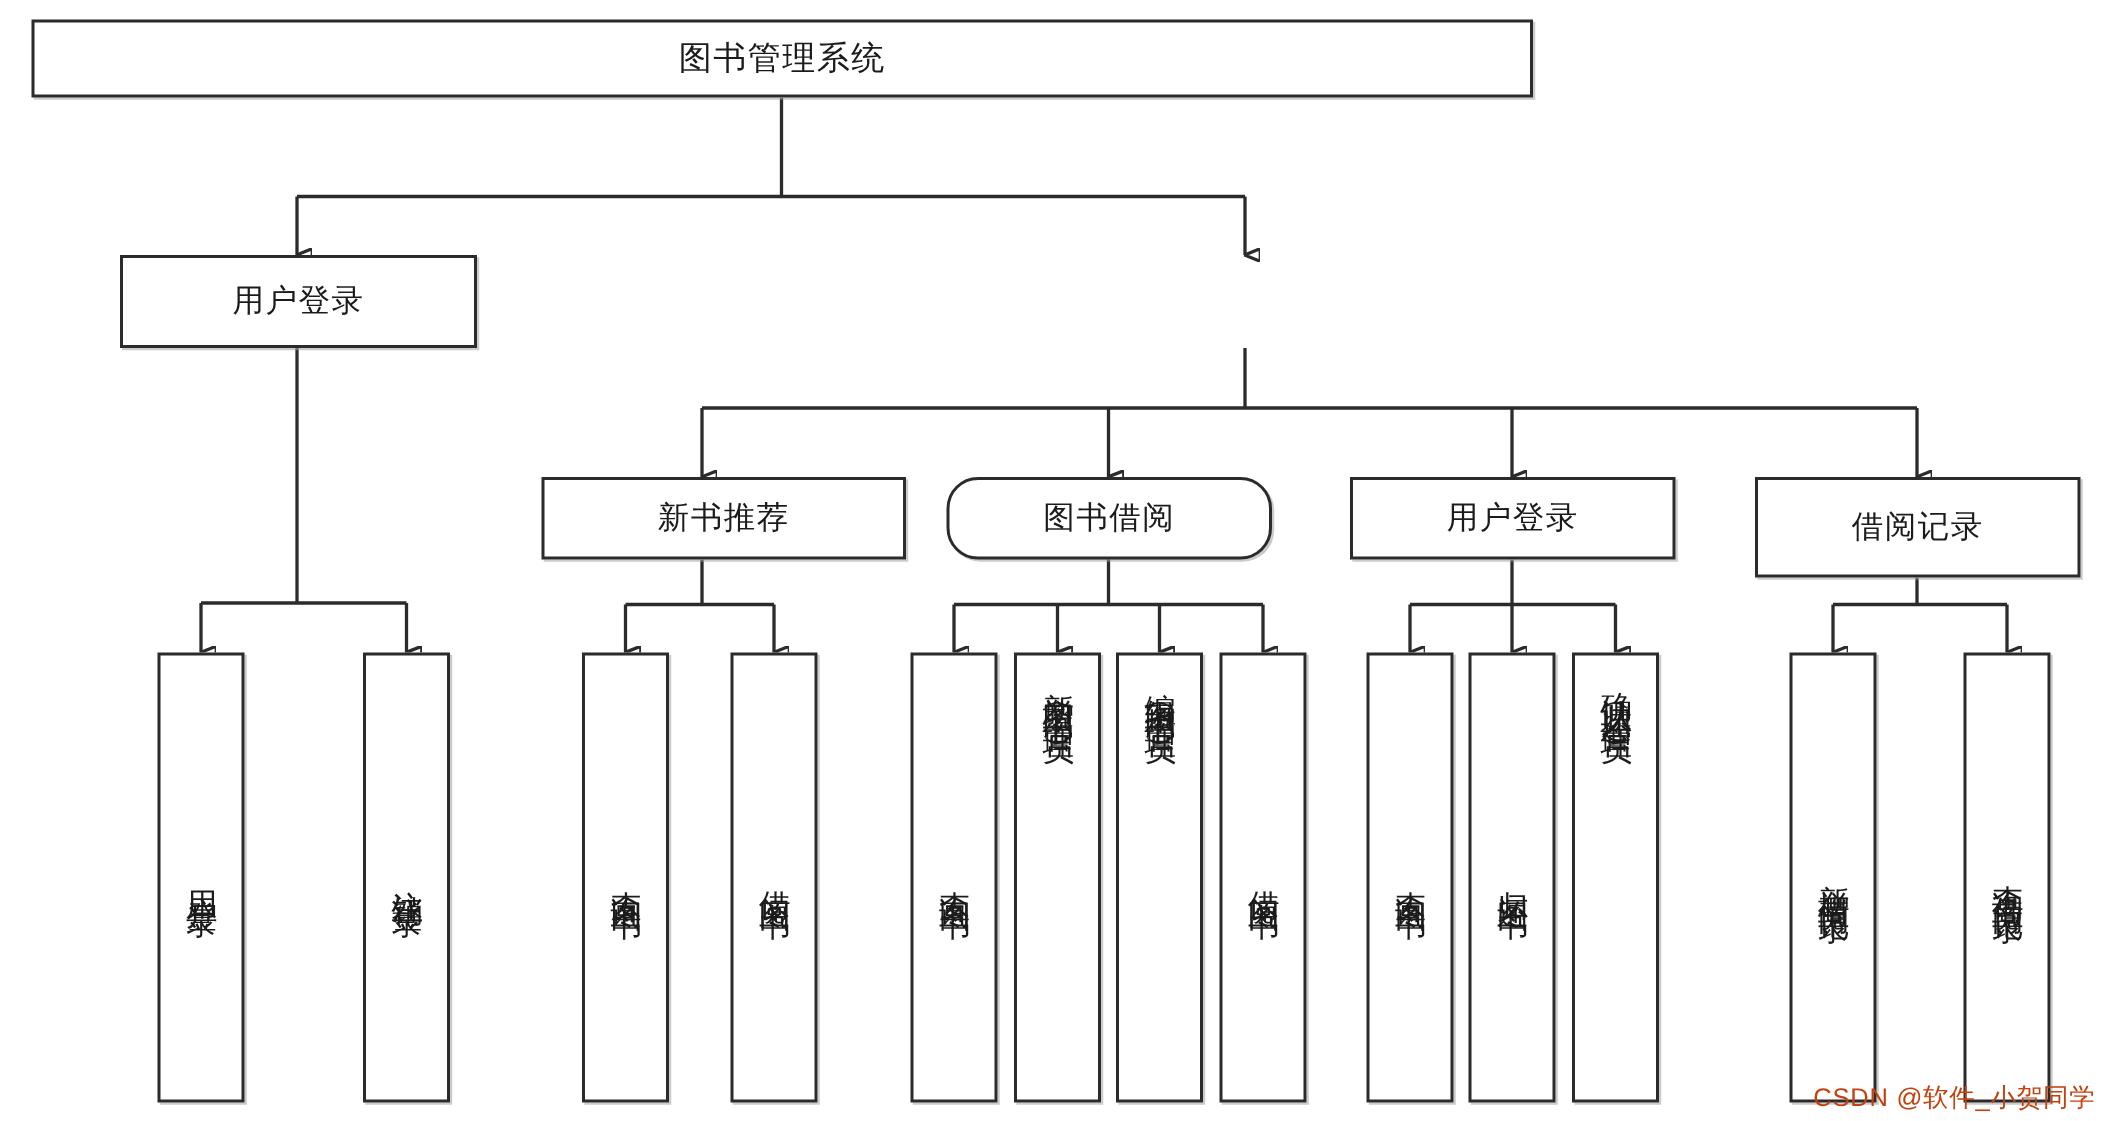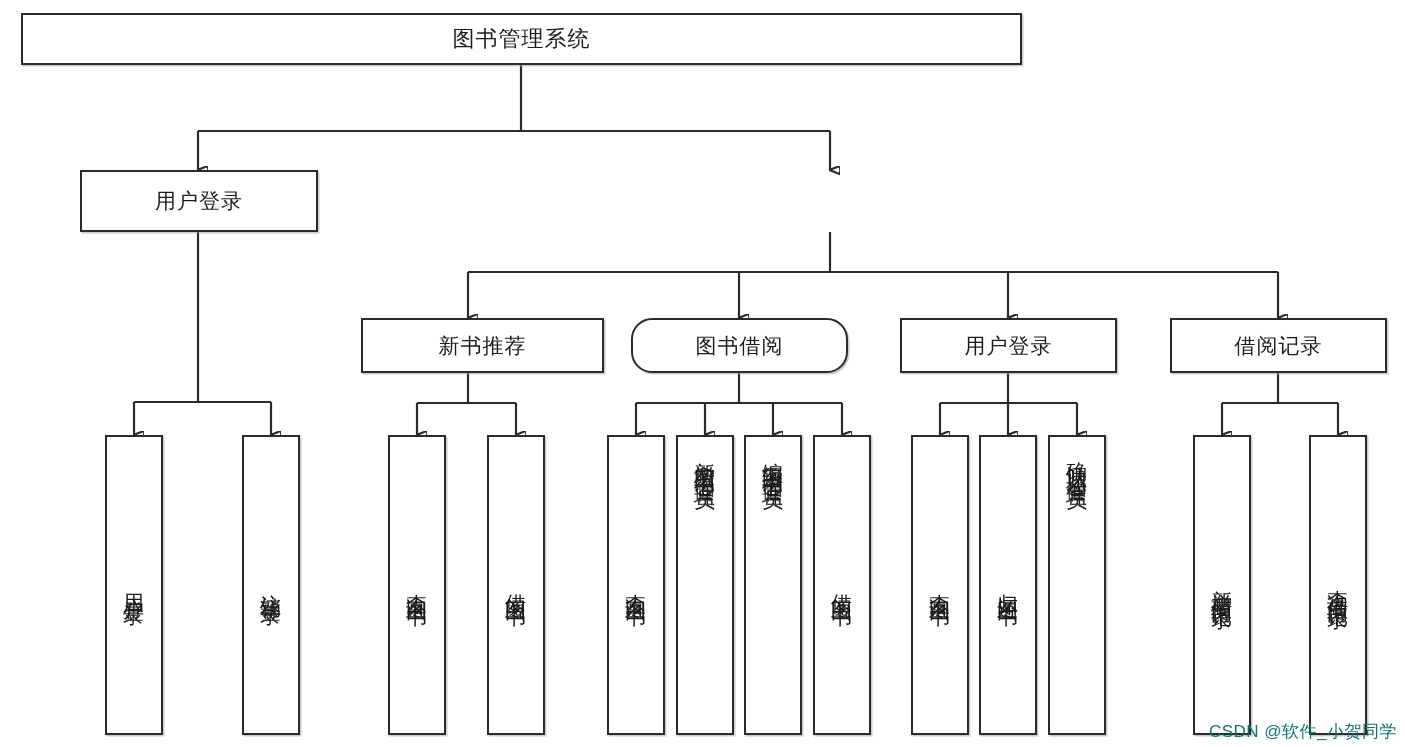--- a/index.html
+++ b/index.html
@@ -72,21 +72,21 @@
     stroke: #2b2b2b;
     stroke-width: 2.2;
     fill: none;
   }
   
   #watermark {
     position: absolute;
     right: 8px;
     bottom: 4px;
     font-size: 17px;
-    color: #0f766e;
+    color: #c2410c;
     letter-spacing: 0.5px;
     white-space: nowrap;
   }
 </style>
 </head>
 <body>
 
 <div id="canvas">
 
   <svg id="links" viewBox="0 0 1405 747">
@@ -165,21 +165,21 @@
   </div>
 
   <div class="node horiz" style="left:631px; top:318px; width:217px; height:55px;border-radius:21px;">
     <span class="label">图书借阅</span>
   </div>
 
   <div class="node horiz" style="left:900px; top:318px; width:217px; height:55px;">
     <span class="label">用户登录</span>
   </div>
 
-  <div class="node horiz" style="left:1170px; top:318px; width:217px; height:55px;">
+  <div class="node horiz" style="left:1170px; top:318px; width:217px; height:67px;">
     <span class="label">借阅记录</span>
   </div>
 
   <div class="node vert center-v" style="left:105px; top:435px; width:58px; height:300px;">
     <span class="label">用户登录</span>
   </div>
 
   <div class="node vert center-v" style="left:242px; top:435px; width:58px; height:300px;">
     <span class="label">注销登录</span>
   </div>

